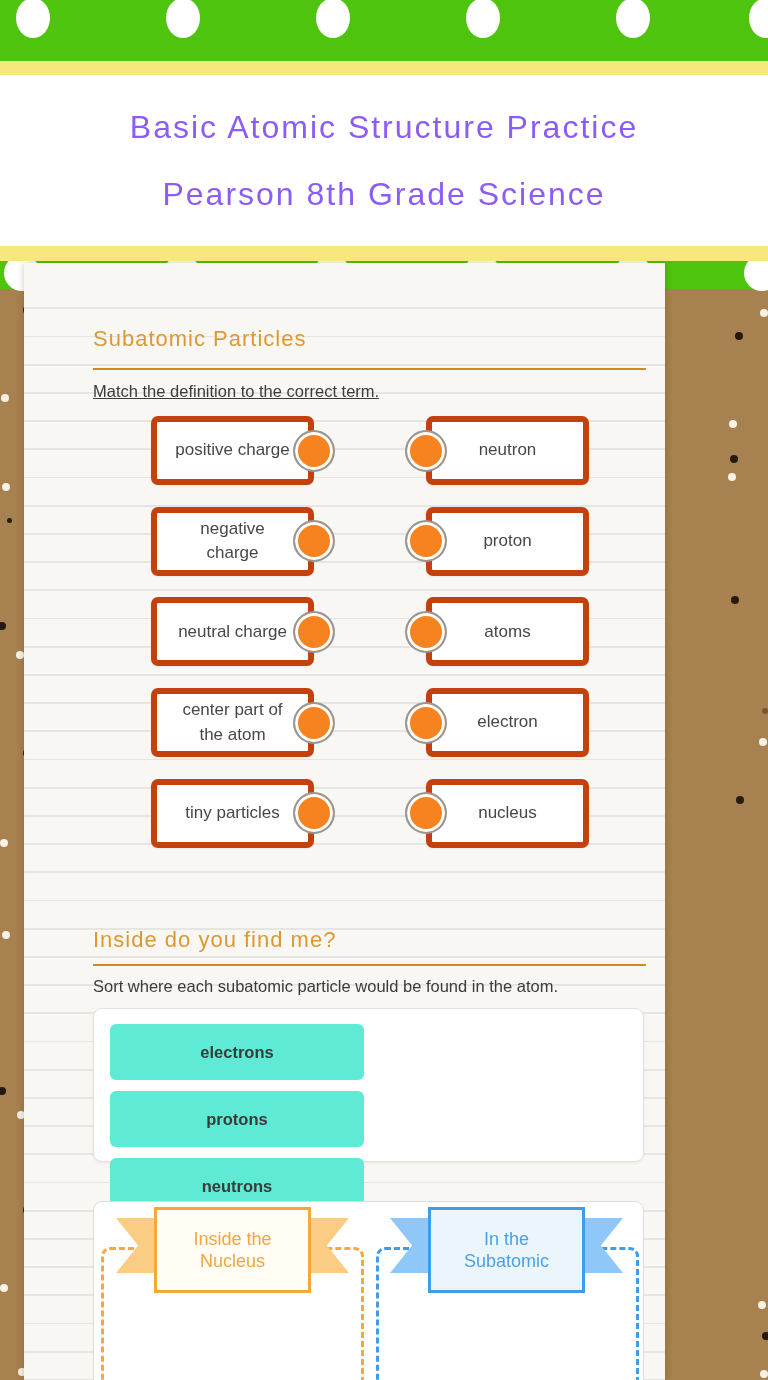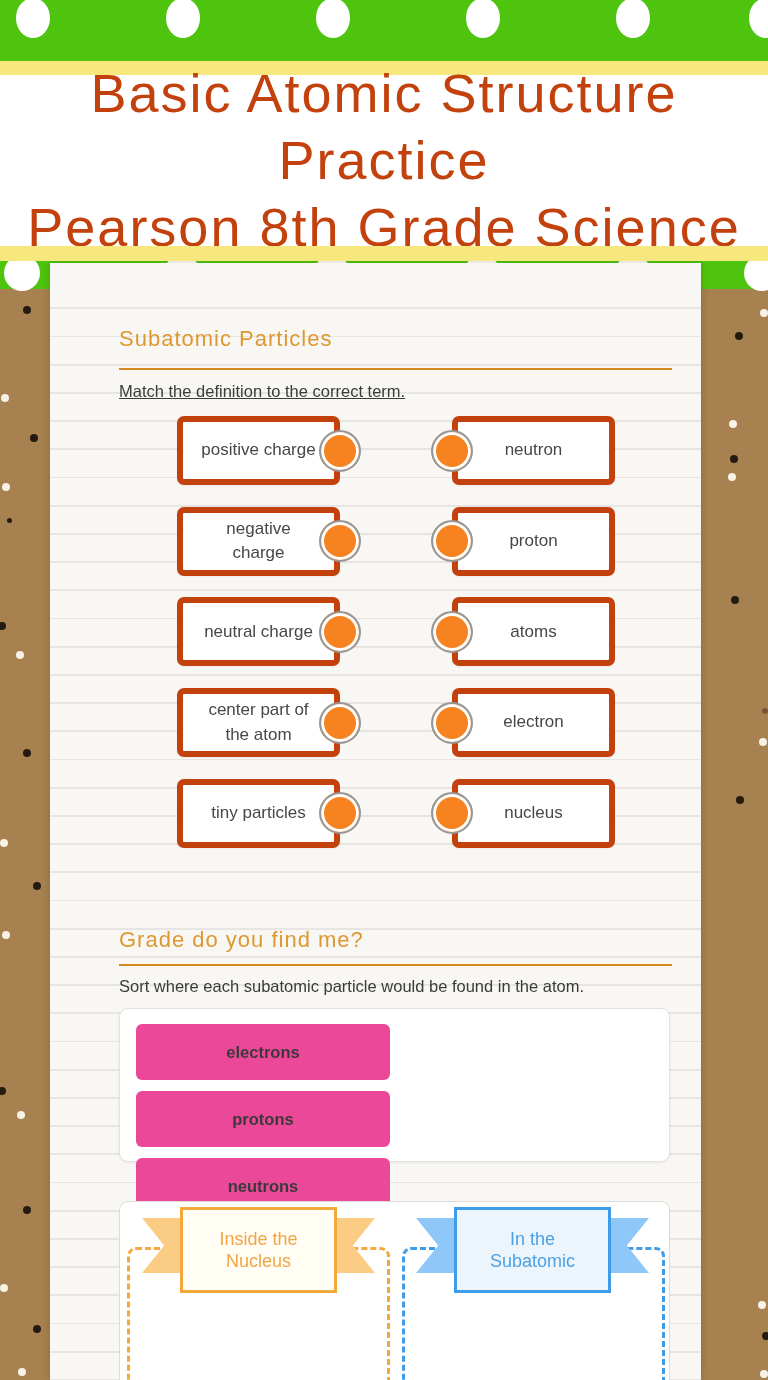--- a/index.html
+++ b/index.html
@@ -7,32 +7,32 @@
     width:768px;height:1380px;position:relative;overflow:hidden;
     background:#a7814f;
     font-family:"Liberation Sans","DejaVu Sans",sans-serif;
   }
   
   .band-green-top{position:absolute;left:0;top:0;width:768px;height:61px;background:#4ec40e;z-index:3;}
   .stripe-yellow-1{position:absolute;left:0;top:61px;width:768px;height:14px;background:#f6e87c;z-index:3;}
   .band-title{position:absolute;left:0;top:75px;width:768px;height:171px;background:#ffffff;z-index:3;
     display:flex;align-items:center;justify-content:center;text-align:center;}
   .title-text{
-    font-size:54px;line-height:67px;color:#c2410c;letter-spacing:2px;
+    font-size:32px;line-height:67px;color:#8b5cf6;letter-spacing:2px;
     white-space:pre-line;font-weight:400;
   }
   .stripe-yellow-2{position:absolute;left:0;top:246px;width:768px;height:15px;background:#f6e87c;z-index:3;}
   .band-green-bottom{position:absolute;left:0;top:261px;width:768px;height:28px;background:#4ec40e;z-index:1;}
   .dot-top{position:absolute;top:-2px;width:34px;height:40px;border-radius:50%;background:#ffffff;z-index:4;}
   .dot-band{position:absolute;top:255px;width:36px;height:36px;border-radius:50%;background:#ffffff;z-index:1;}
   .kraft-dot{position:absolute;border-radius:50%;z-index:1;}
   
   .paper{
-    position:absolute;left:50px;top:263px;width:641px;height:1117px;
-    background:#f8f7f4;z-index:2;box-shadow:0 0 7px rgba(60,40,10,0.25);padding-left:10px;
+    position:absolute;left:24px;top:263px;width:641px;height:1117px;
+    background:#f8f7f4;z-index:2;box-shadow:0 0 7px rgba(60,40,10,0.25);
   }
   .paper::before{
     content:'';position:absolute;left:0;right:0;top:18px;bottom:0;
     background:repeating-linear-gradient(to bottom,
       rgba(0,0,0,0) 0px, rgba(0,0,0,0) 26.5px,
       #e6e5e1 26.5px, #e6e5e1 28.2px);
   }
   .paper > *{position:absolute;}
   
   .sec-heading{
@@ -66,21 +66,21 @@
   .match-dot.ld{left:200px;}
   .match-dot.rd{left:312px;}
   
   .word-bank{
     left:69px;top:745px;width:551px;height:154px;box-sizing:border-box;
     background:#ffffff;border:1px solid #e3e2df;border-radius:9px;
     box-shadow:0 1px 3px rgba(0,0,0,0.07);
     padding:15px 16px;display:flex;flex-wrap:wrap;gap:11px;align-content:flex-start;
   }
   .chip{
-    width:254px;height:56px;box-sizing:border-box;background:#ec4899;border-radius:6px;
+    width:254px;height:56px;box-sizing:border-box;background:#5eead4;border-radius:6px;
     display:flex;align-items:center;justify-content:center;
     color:#3a3a3a;font-size:16.5px;font-weight:600;
   }
   
   .sort-box{
     left:69px;top:938px;width:551px;height:460px;box-sizing:border-box;
     background:#ffffff;border:1px solid #dddcd9;border-radius:9px;
   }
   .zone{
     position:absolute;top:45px;width:263px;height:420px;box-sizing:border-box;
@@ -194,21 +194,21 @@
       <div class="match-dot rd"></div>
     </div>
     <div class="match-row">
       <div class="mbox left">tiny particles</div>
       <div class="mbox right">nucleus</div>
       <div class="match-dot ld"></div>
       <div class="match-dot rd"></div>
     </div>
   </div>
 
-  <div class="sec-heading" id="heading-sort">Grade do you find me?</div>
+  <div class="sec-heading" id="heading-sort">Inside do you find me?</div>
   <div class="sec-underline" id="underline-sort"></div>
   <div class="sec-instruction" id="instr-sort">Sort where each subatomic particle would be found in the atom.</div>
 
   <div class="word-bank">
     <div class="chip">electrons</div>
     <div class="chip">protons</div>
     <div class="chip">neutrons</div>
   </div>
 
   <div class="sort-box">

